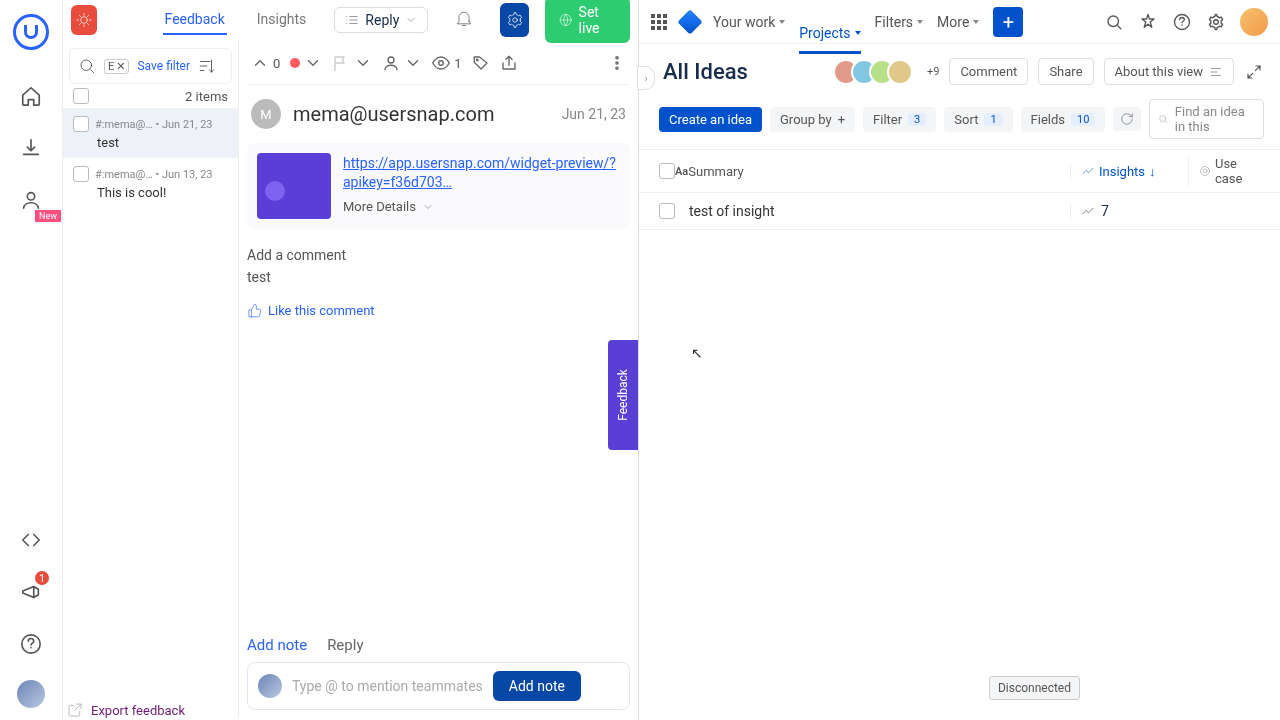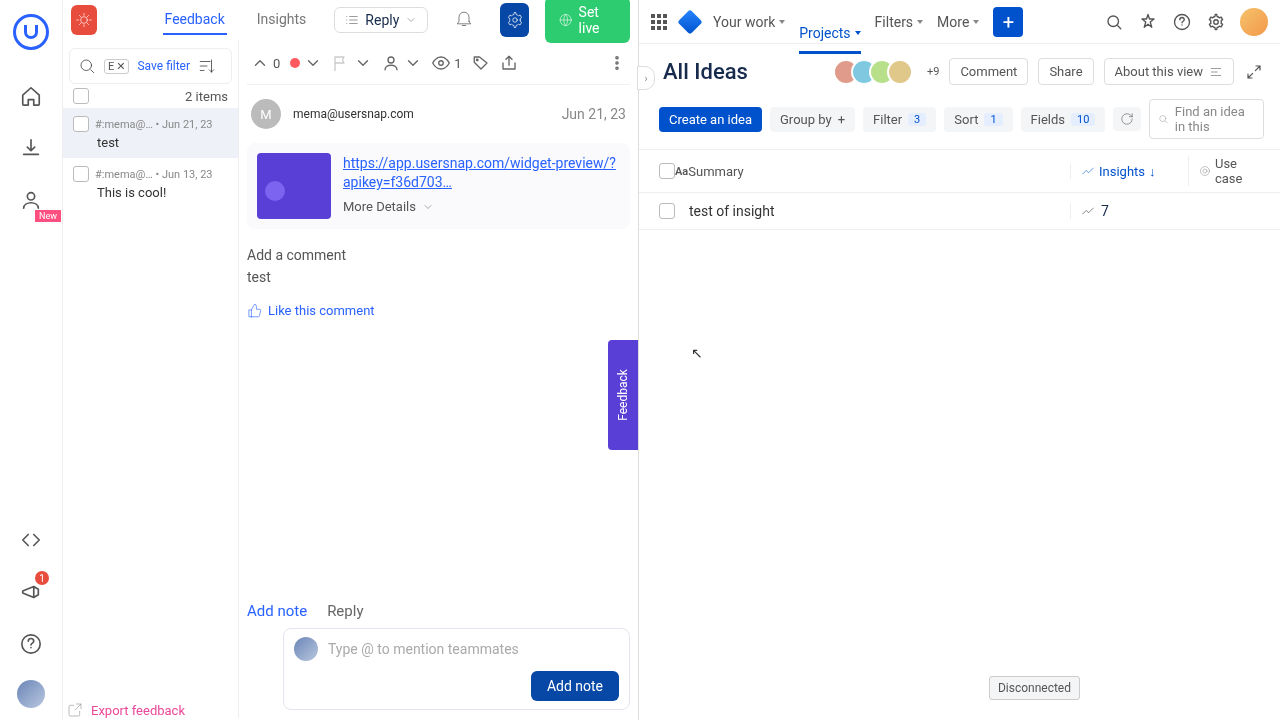--- a/index.html
+++ b/index.html
@@ -40,42 +40,42 @@
 .li-head { display: flex; align-items: center; gap: 6px; }
 .li-meta { color: #888; font-size: 11px; white-space: nowrap; overflow:hidden; text-overflow:ellipsis;}
 .li-body { font-size: 13px; color: #333; margin-top: 3px; margin-left:24px;}
 .us-detail { flex: 1; display: flex; flex-direction: column; padding: 8px; position:relative;}
 .detail-toolbar { display: flex; align-items: center; gap: 10px; padding: 6px 4px 12px 4px; border-bottom:1px solid #f1f1f1;}
 .dt-btn { display:flex; align-items:center; gap:4px; color:#555; font-size:13px; cursor:pointer;}
 .dt-btn svg { width:18px; height:18px; stroke:#666; fill:none; stroke-width:1.8;}
 .red-dot { width:10px; height:10px; background:#ff5a5f; border-radius:50%; }
 .detail-author { display:flex; align-items:center; gap:12px; padding:14px 4px;}
 .avatar-circle { width:30px; height:30px; border-radius:50%; background:#bbb; color:#fff; display:flex; align-items:center; justify-content:center; font-size:13px;}
-.author-email { font-size:12px; color:#333;}
+.author-email { font-size:20px; color:#333;}
 .author-date { margin-left:auto; color:#888; font-size:14px;}
 .card { background:#fafafc; border-radius:8px; padding:10px; display:flex; gap:12px; }
 .card-thumb { width:102px; height:66px; background:#5a3fd6; border-radius:4px; position:relative; }
 .card-thumb::after { content:""; position:absolute; left:8px; top:28px; width:20px; height:20px; border-radius:50%; background:#7c63f0;}
 .card-link { color:#2962ff; text-decoration:underline; font-size:14px; word-break:break-all;}
 .more-details { color:#555; font-size:13px; margin-top:8px; cursor:pointer; display:flex; align-items:center; gap:6px;}
 .comment-label { font-size:14px; color:#555; margin-top:18px;}
 .comment-body { font-size:14px; color:#555; margin-top:6px;}
 .like-comment { color:#2962ff; font-size:13px; margin-top:18px; display:flex; align-items:center; gap:6px; cursor:pointer;}
 .like-comment svg { width:15px; height:15px; stroke:#2962ff; fill:none;}
 .feedback-tab { position:absolute; right:0; top:300px; width:30px; height:110px; background:#5a3fd6; color:#fff; font-size:12px; display:flex; align-items:center; justify-content:center; border-radius:4px 0 0 4px; cursor:pointer;}
 .feedback-tab span { transform:rotate(-90deg); white-space:nowrap;}
 .note-section { margin-top:auto;}
 .note-tabs { display:flex; gap:20px; padding-bottom:4px;}
 .note-tab { font-size:15px; color:#666; cursor:pointer; padding:4px 0;}
 .note-tab.active { color:#2962ff; }
-.note-input-row { border:1px solid #e3e6ee; border-radius:8px; padding:8px 10px; display:flex; flex-direction:column; gap:10px;margin-left:36px;}
+.note-input-row { border:1px solid #e3e6ee; border-radius:8px; padding:8px 10px; display:flex; flex-direction:row; gap:10px;}
 .note-input-top { display:flex; align-items:center; gap:10px;}
 .note-placeholder { color:#aaa; font-size:14px;}
 .add-note-btn { background:#0747a6; color:#fff; border-radius:6px; padding:7px 16px; font-size:14px; align-self:flex-end; cursor:pointer;}
-.export-row { display:flex; align-items:center; gap:8px; color:#ec4899; padding:8px 4px 0 4px; font-size:13px;}
+.export-row { display:flex; align-items:center; gap:8px; color:#701a75; padding:8px 4px 0 4px; font-size:13px;}
 .export-row svg { width:16px; height:16px; stroke:#999; fill:none;}
 
 
 .right-pane { width: 641px; height: 720px; display:flex; flex-direction:column; position:relative;}
 .jira-topbar { height:44px; display:flex; align-items:center; padding:0 12px; gap:14px; border-bottom:1px solid #eee;}
 .grid9 { display:grid; grid-template-columns:repeat(3,4px); grid-template-rows:repeat(3,4px); gap:2px; cursor:pointer;}
 .grid9 span { background:#555; }
 .diamond { width:18px; height:18px; transform:rotate(45deg); background:linear-gradient(135deg,#2684ff,#0052cc); border-radius:3px;}
 .j-nav { display:flex; align-items:center; gap:4px; color:#555; font-size:14px; cursor:pointer;}
 .j-nav.active { color:#0052cc; }

